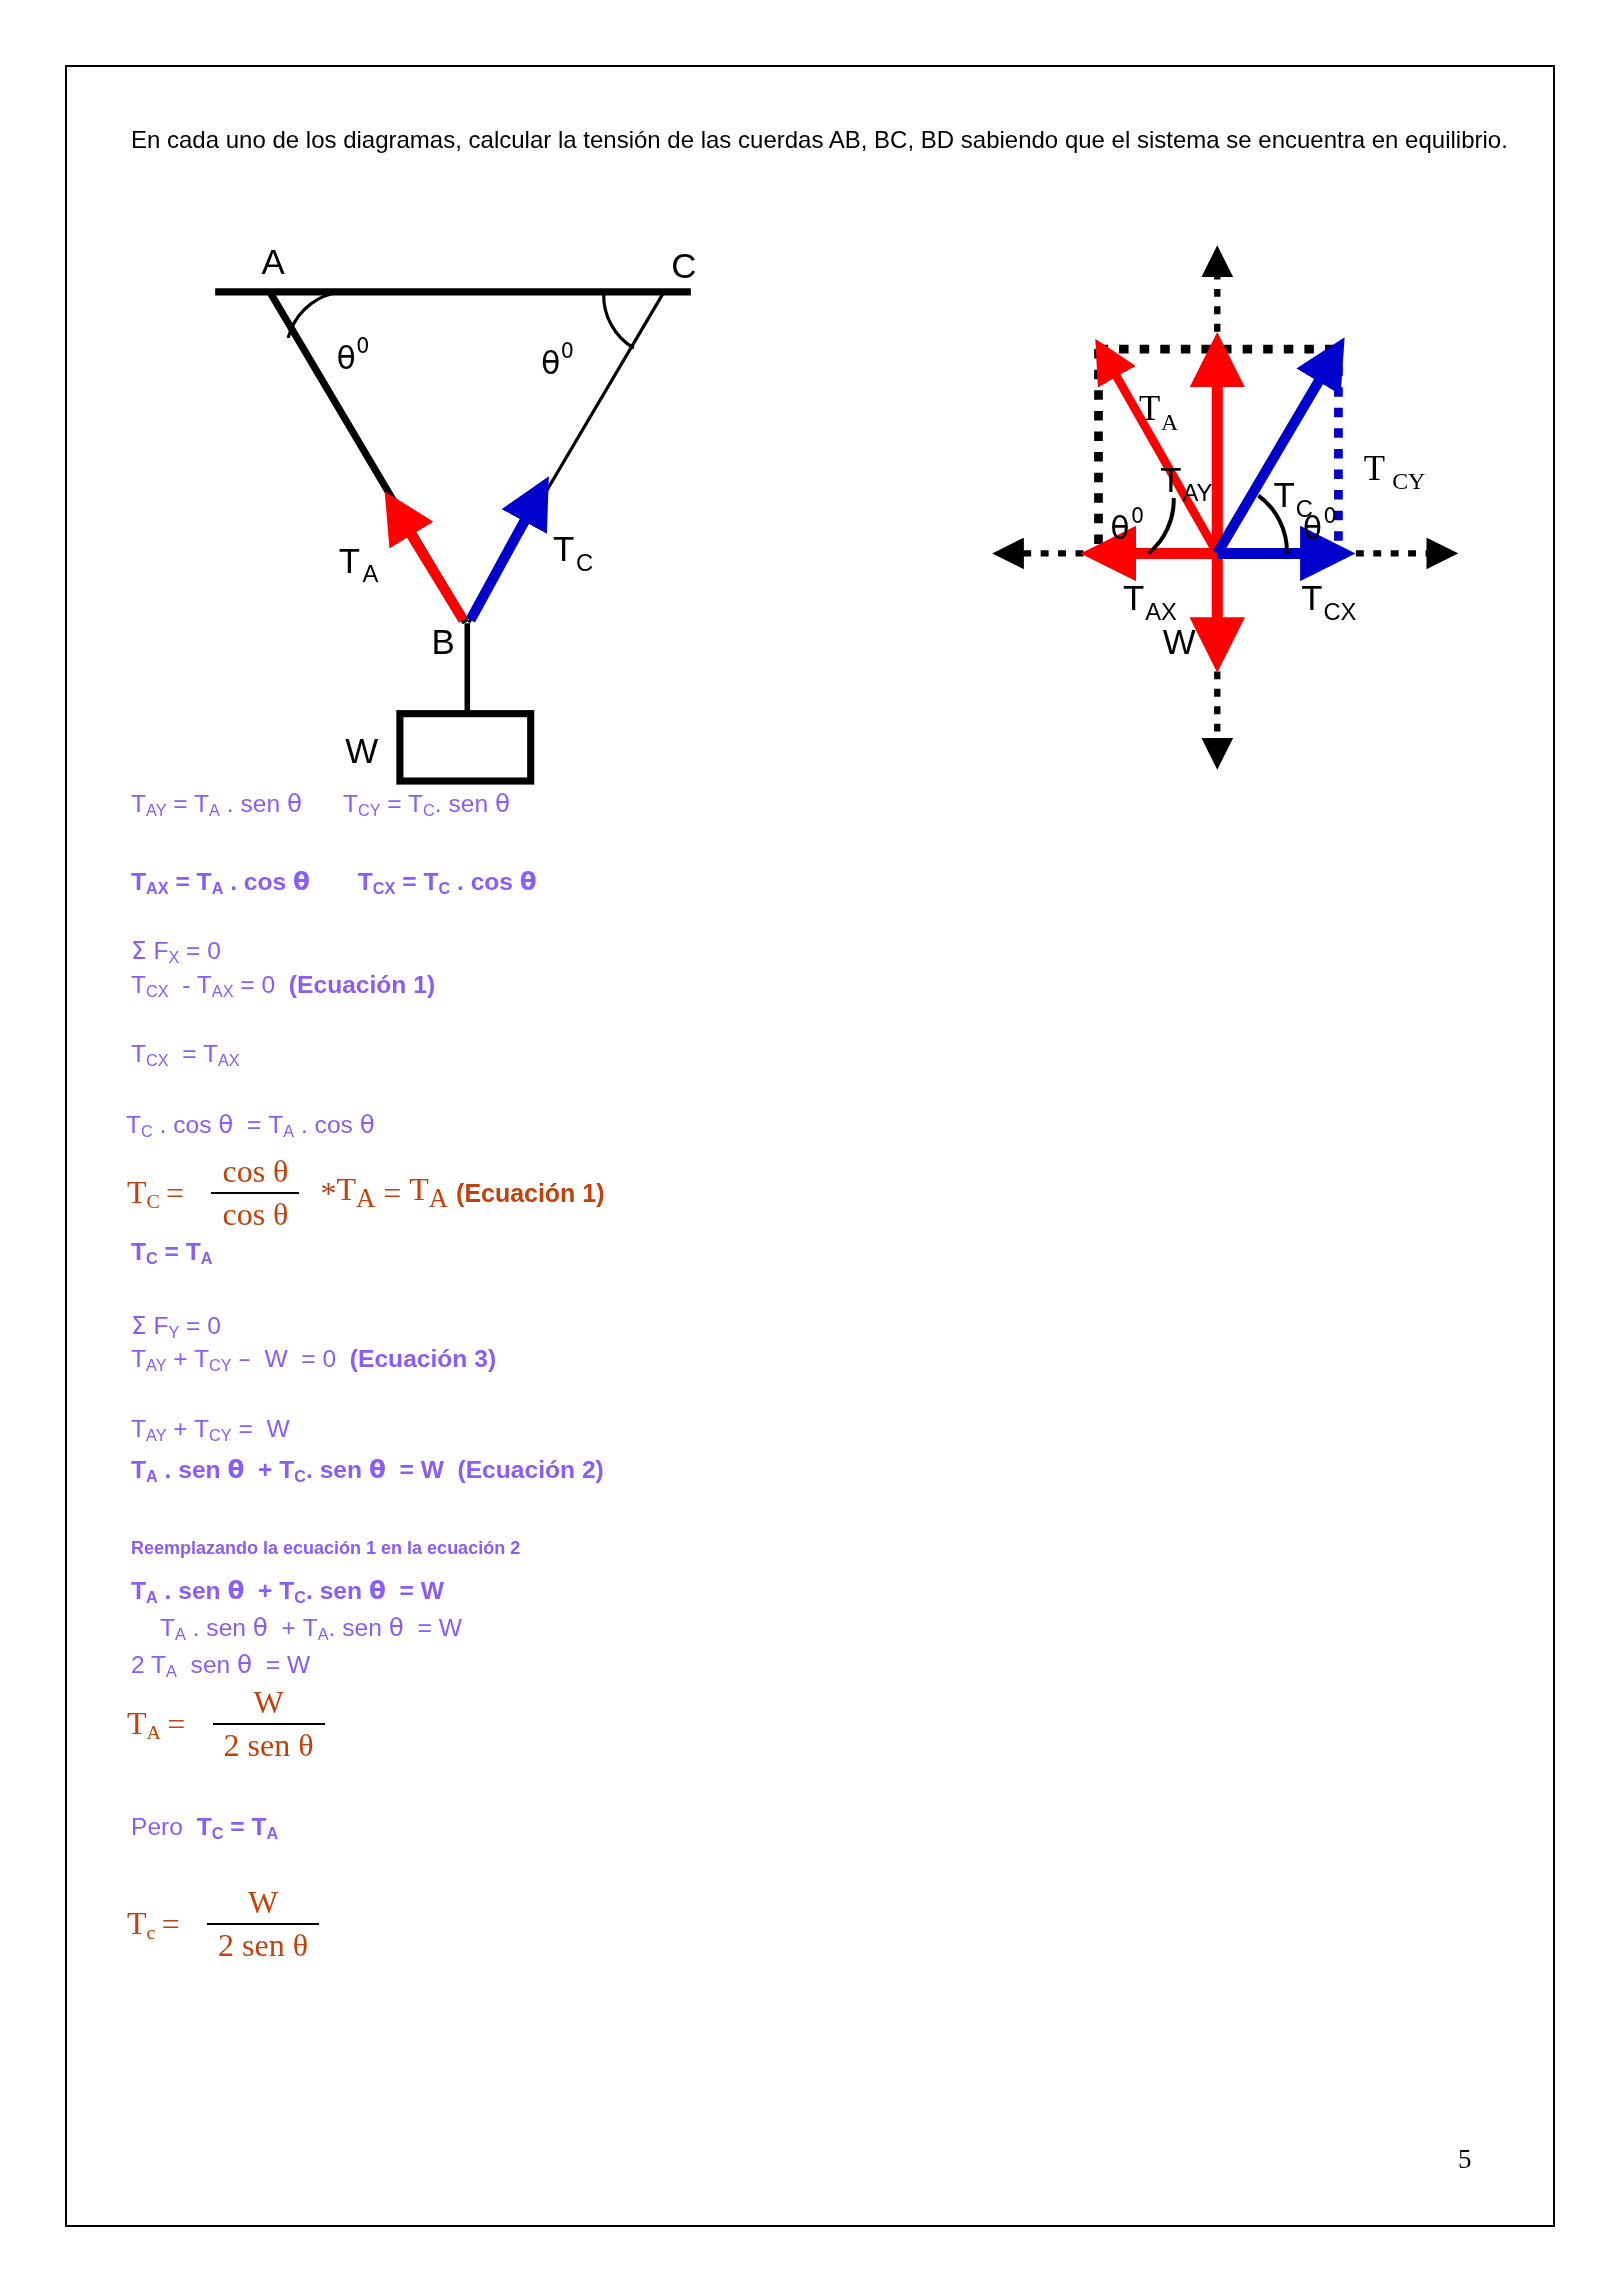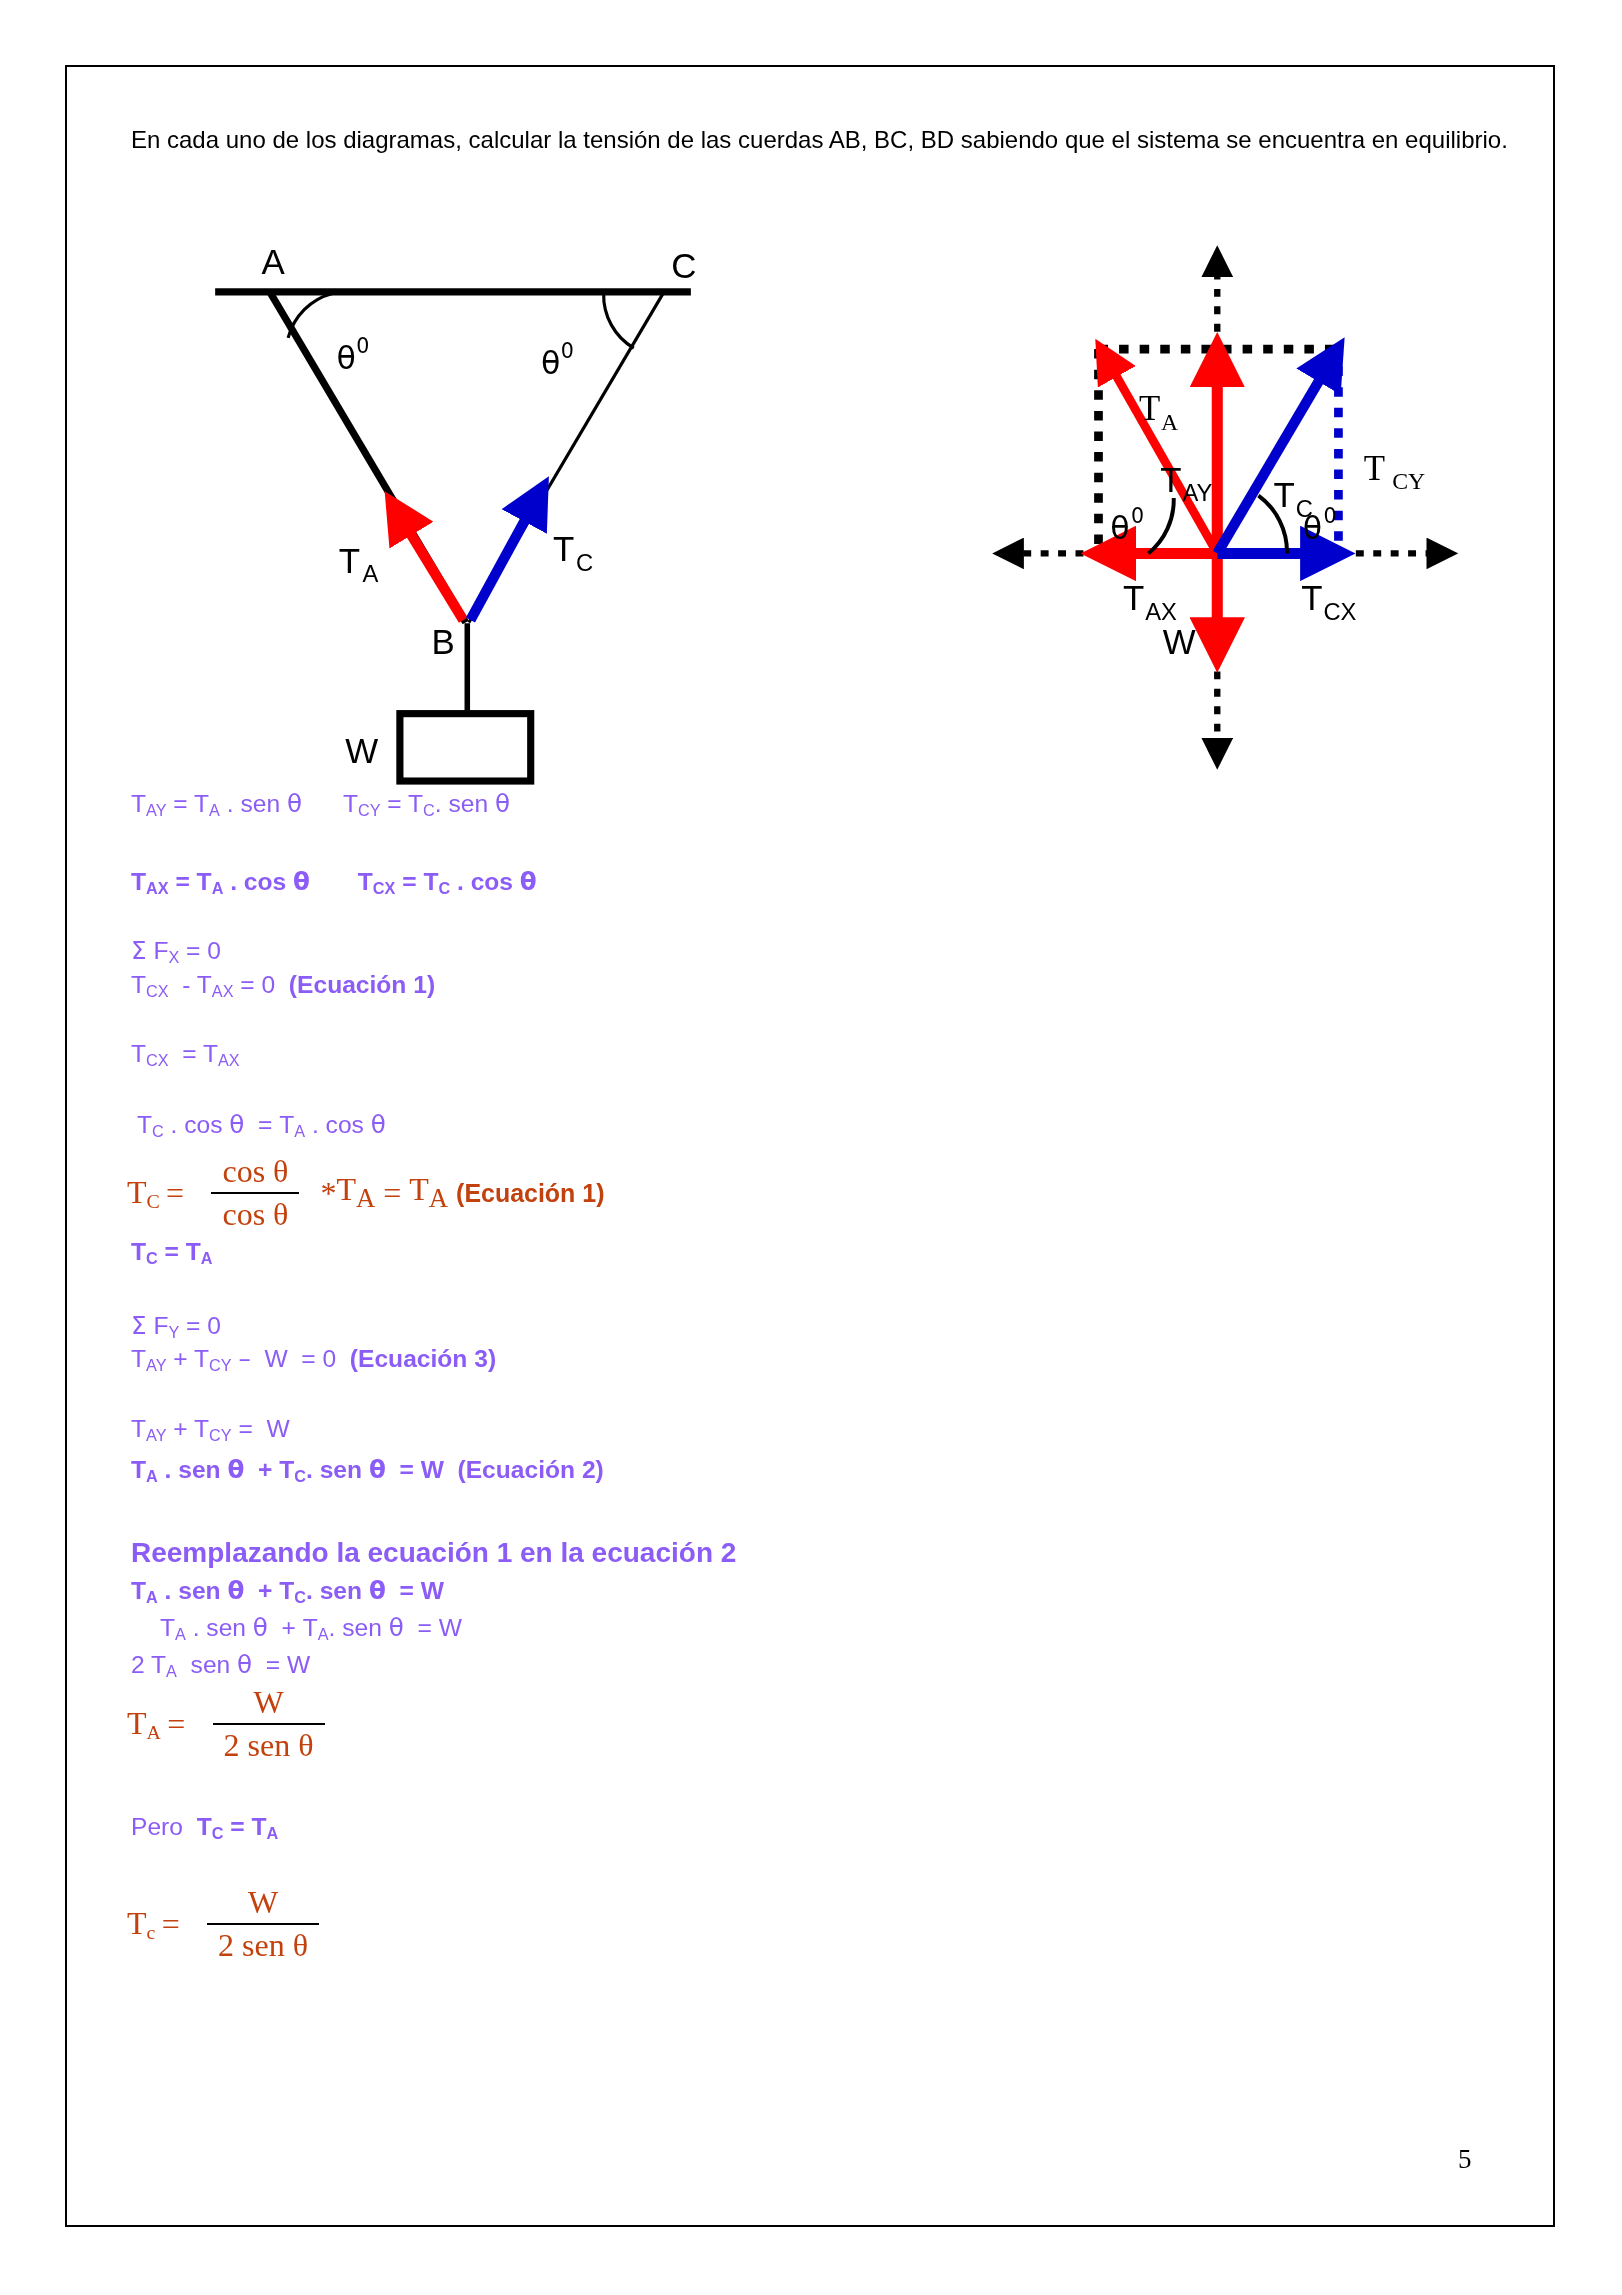--- a/index.html
+++ b/index.html
@@ -192,21 +192,21 @@
     <text class="lbl-theta" x="395" y="400">θ</text>
     <text class="lbl-theta-sup" x="421" y="380">0</text>
   </svg>
 </div>
 
 <div class="mathline" style="left:131px; top:792px;">T<sub>AY</sub> = T<sub>A</sub> . sen <span class="sym">θ</span>&nbsp;&nbsp;&nbsp;&nbsp;&nbsp; T<sub>CY</sub> = T<sub>C</sub>. sen <span class="sym">θ</span></div>
 <div class="mathline" style="left:131px; top:870px;font-weight:bold;">T<sub>AX</sub> = T<sub>A</sub> . cos <span class="sym">θ</span>&nbsp;&nbsp;&nbsp;&nbsp;&nbsp;&nbsp; T<sub>CX</sub> = T<sub>C</sub> . cos <span class="sym">θ</span></div>
 <div class="mathline" style="left:131px; top:939px;"><span class="sym">Σ</span> F<sub>X</sub> = 0</div>
 <div class="mathline" style="left:131px; top:973px;">T<sub>CX</sub>&nbsp; - T<sub>AX</sub> = 0&nbsp; <b>(Ecuación 1)</b></div>
 <div class="mathline" style="left:131px; top:1042px;">T<sub>CX</sub>&nbsp; = T<sub>AX</sub></div>
-<div class="mathline" style="left:137px; top:1113px;">T<sub>C</sub> . cos <span class="sym">θ</span>&nbsp; = T<sub>A</sub> . cos <span class="sym">θ</span></div>
+<div class="mathline" style="left:126px; top:1113px;">T<sub>C</sub> . cos <span class="sym">θ</span>&nbsp; = T<sub>A</sub> . cos <span class="sym">θ</span></div>
 
 <div class="frac-eq" style="left:127px; top:1153px;">
   <span class="lhs"><span>T</span><sub>C</sub></span>
   <span style="margin:0 6.3px">=</span>
   <span class="frac">
     <span class="num">cos θ</span>
     <span class="bar"></span>
     <span class="den">cos θ</span>
   </span>
   <span>*</span>
@@ -216,21 +216,21 @@
   <span class="tail bold">(Ecuación 1)</span>
 </div>
 
 <div class="mathline b" style="left:131px; top:1240px;">T<sub>C</sub> = T<sub>A</sub></div>
 
 <div class="mathline" style="left:131px; top:1314px;"><span class="sym">Σ</span> F<sub>Y</sub> = 0</div>
 <div class="mathline" style="left:131px; top:1347px;">T<sub>AY</sub> + T<sub>CY</sub> <span class="sym">–</span>&nbsp; W&nbsp; = 0&nbsp; <b>(Ecuación 3)</b></div>
 <div class="mathline" style="left:131px; top:1417px;">T<sub>AY</sub> + T<sub>CY</sub> =&nbsp; W</div>
 <div class="mathline b" style="left:131px; top:1458px;">T<sub>A</sub> . sen <span class="sym">θ</span>&nbsp; + T<sub>C</sub>. sen <span class="sym">θ</span>&nbsp; = W&nbsp; (Ecuación 2)</div>
 
-<div class="mathline b" style="left:131px; top:1539px; font-size:28px;">Reemplazando la ecuación 1 en la ecuación 2</div>
+<div class="mathline b" style="left:131px; top:1539px; font-size:18px;">Reemplazando la ecuación 1 en la ecuación 2</div>
 <div class="mathline b" style="left:131px; top:1579px;">T<sub>A</sub> . sen <span class="sym">θ</span>&nbsp; + T<sub>C</sub>. sen <span class="sym">θ</span>&nbsp; = W</div>
 <div class="mathline" style="left:131px; top:1616px;margin-left:29px;">T<sub>A</sub> . sen <span class="sym">θ</span>&nbsp; + T<sub>A</sub>. sen <span class="sym">θ</span>&nbsp; = W</div>
 <div class="mathline" style="left:131px; top:1653px;">2 T<sub>A</sub>&nbsp; sen <span class="sym">θ</span>&nbsp; = W</div>
 
 <div class="frac-eq" style="left:127px; top:1684px;">
   <span class="lhs"><span>T</span><sub>A</sub></span>
   <span style="margin:0 6.3px">=</span>
   <span class="frac">
     <span class="num">W</span>
     <span class="bar"></span>

